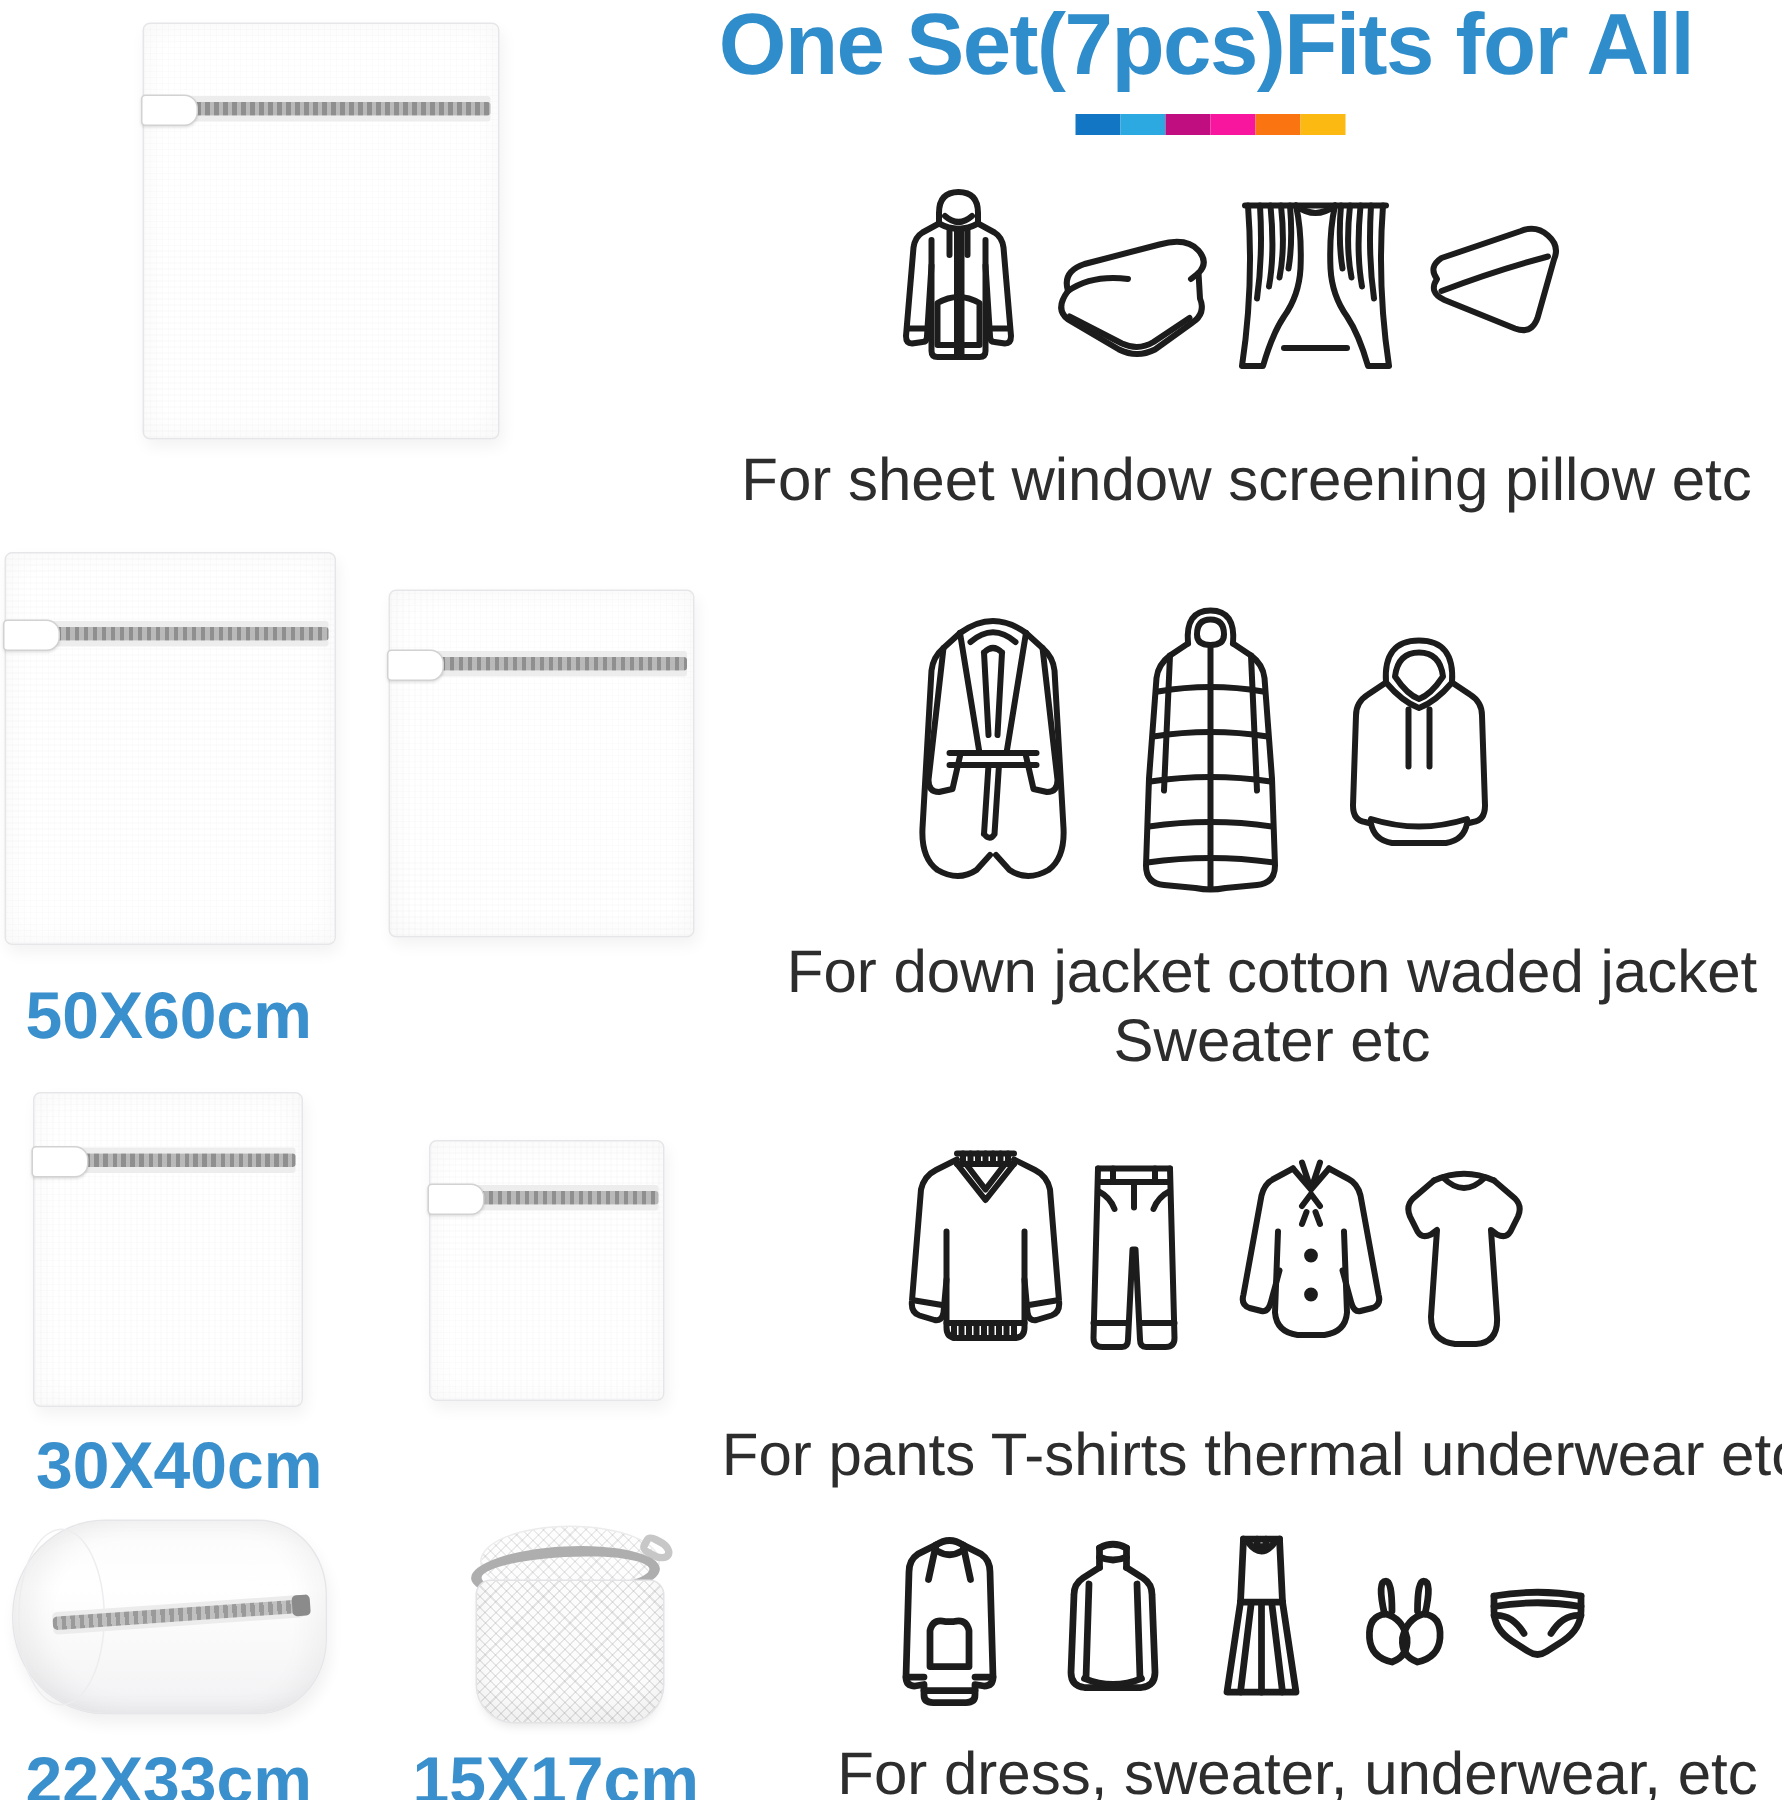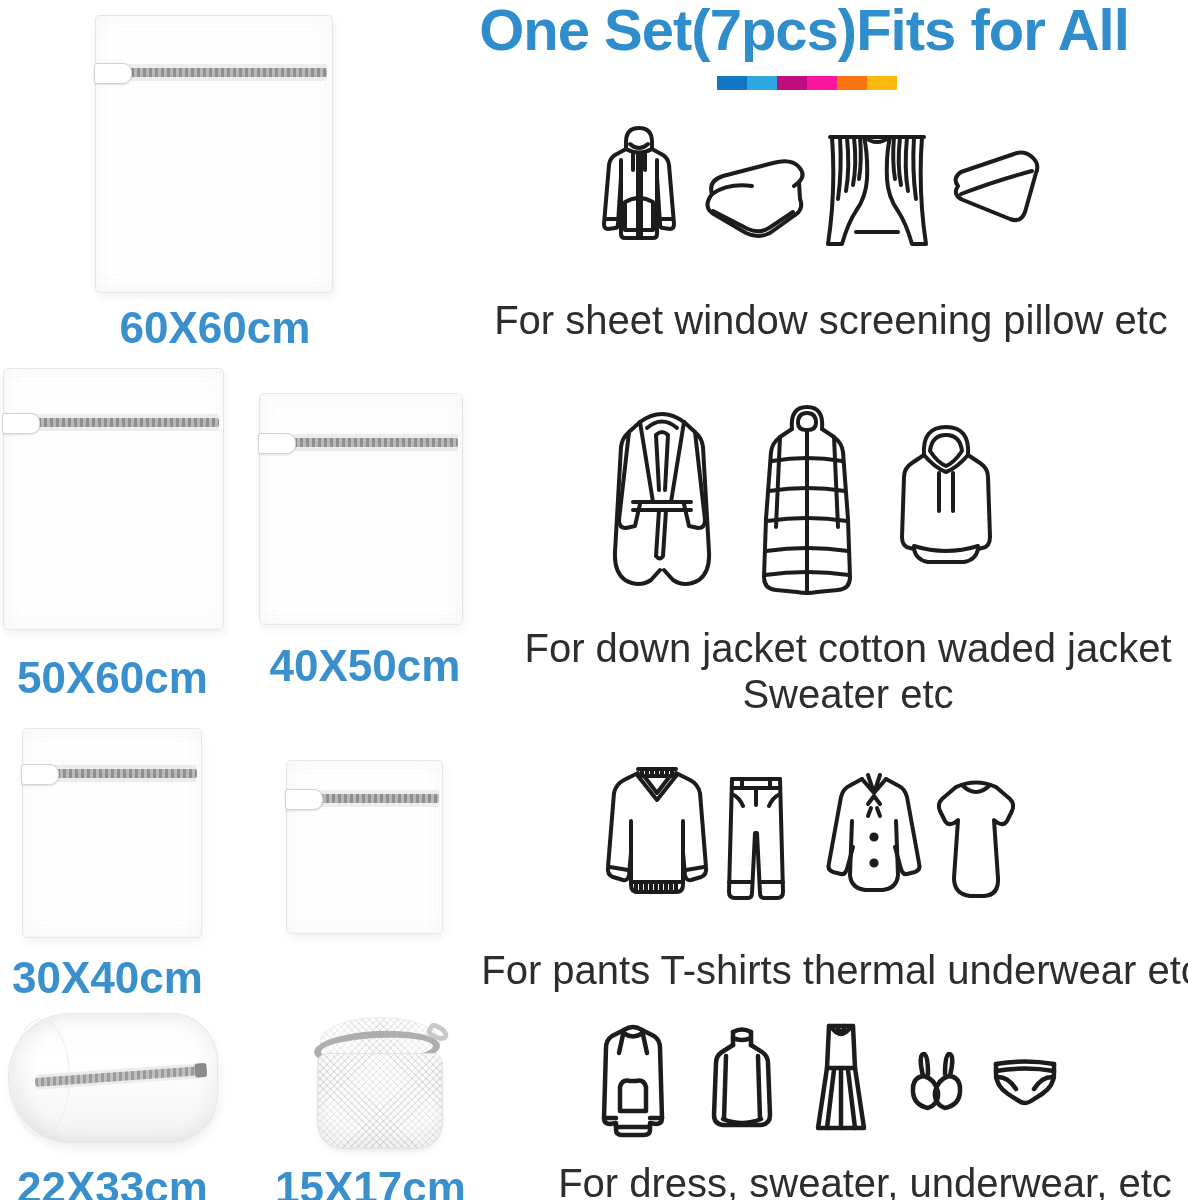--- a/index.html
+++ b/index.html
@@ -113,39 +113,37 @@
       <span class="cbseg" style="background: rgb(192, 13, 127);"></span>
       <span class="cbseg" style="background: rgb(249, 22, 159);"></span>
       <span class="cbseg" style="background: rgb(250, 117, 17);"></span>
       <span class="cbseg" style="background: rgb(252, 185, 18);"></span>
     </div>
 
   <div class="abs bag" style="left:95px;top:15px;width:236px;height:276px">
     <div class="zip"></div>
     <div class="pull"></div>
   </div>
-  <div class="abs sizelabel" style="left:95px;top:303px;width:240px">60X60cm</div>
 
   <div class="abs bag" style="left:3px;top:368px;width:219px;height:260px">
     <div class="zip"></div>
     <div class="pull"></div>
   </div>
   <div class="abs sizelabel" style="left:0px;top:653px;width:225px">50X60cm</div>
 
   <div class="abs bag" style="left:259px;top:393px;width:202px;height:230px">
     <div class="zip"></div>
     <div class="pull"></div>
   </div>
-  <div class="abs sizelabel" style="left:255px;top:641px;width:220px">40X50cm</div>
 
   <div class="abs bag" style="left:22px;top:728px;width:178px;height:208px">
     <div class="zip"></div>
     <div class="pull"></div>
   </div>
-  <div class="abs sizelabel" style="left:0px;top:953px;width:215px">30X40cm</div>
+  <div class="abs sizelabel" style="left:12px;top:953px;width:215px">30X40cm</div>
 
   <div class="abs bag" style="left:286px;top:760px;width:155px;height:172px">
     <div class="zip"></div>
     <div class="pull"></div>
   </div>
 
   <div class="abs cyl" style="left:8px;top:1013px;width:208px;height:128px">
     <div class="endcap"></div>
     <div class="cylzip">
       <div class="cylpull"></div>

